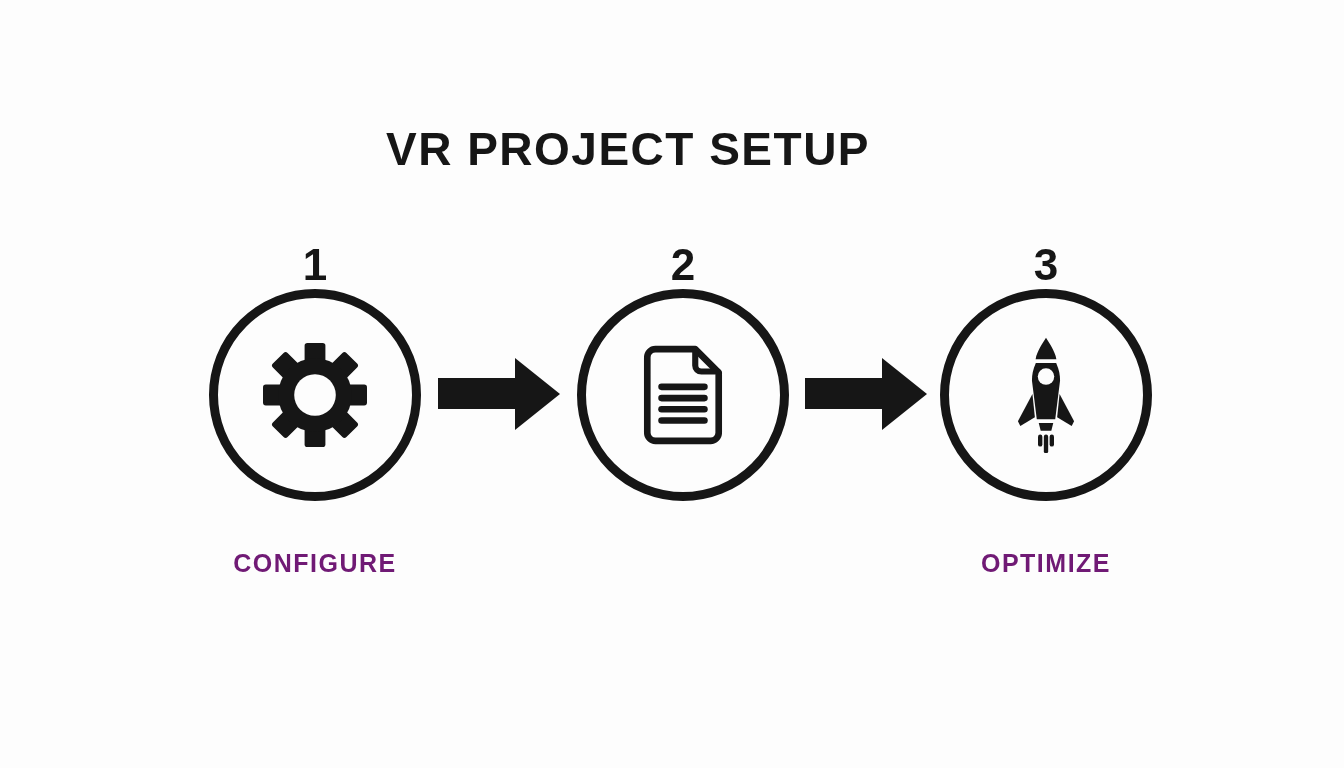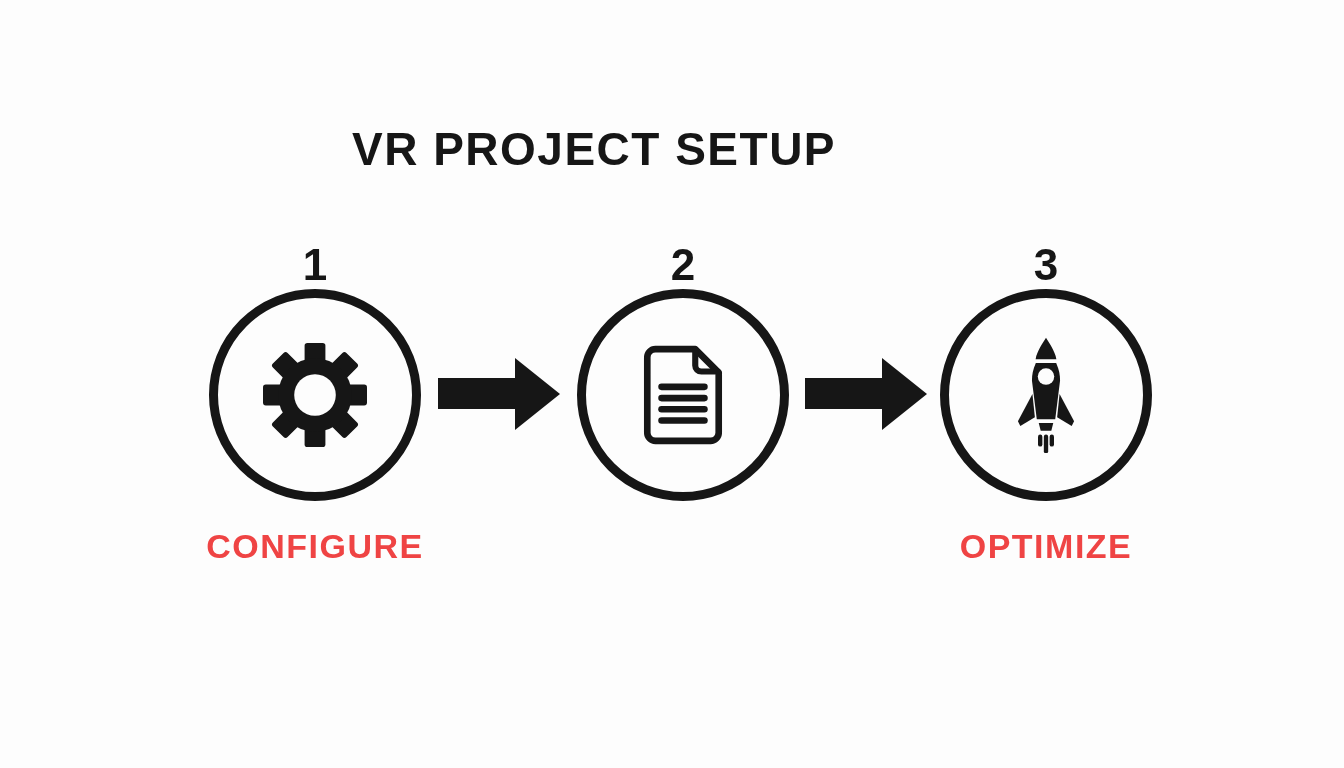--- a/index.html
+++ b/index.html
@@ -19,20 +19,21 @@
   .title {
     position: absolute;
     top: 122px;
     left: 0;
     width: 1188px;
     text-align: center;
     font-size: 46px;
     font-weight: 800;
     letter-spacing: 1.5px;
     color: #161616;
+    padding-left: 34px;
   }
   .step {
     position: absolute;
     top: 243px;
     width: 280px;
     display: flex;
     flex-direction: column;
     align-items: center;
   }
   .step-1 { left: 175px; }
@@ -49,25 +50,25 @@
     width: 194px;
     height: 194px;
     border: 9px solid #161616;
     border-radius: 50%;
     background: #fdfdfd;
     display: flex;
     align-items: center;
     justify-content: center;
   }
   .step-label {
-    margin-top: 26px;
-    font-size: 34px;
+    margin-top: 48px;
+    font-size: 25px;
     font-weight: 800;
     letter-spacing: 1.5px;
-    color: #ef4444;
+    color: #701a75;
   }
   .arrow {
     position: absolute;
     top: 357px;
   }
   .arrow-1 { left: 438px; }
   .arrow-2 { left: 805px; }
   .icon-svg { display: block; }
 </style>
 </head>

